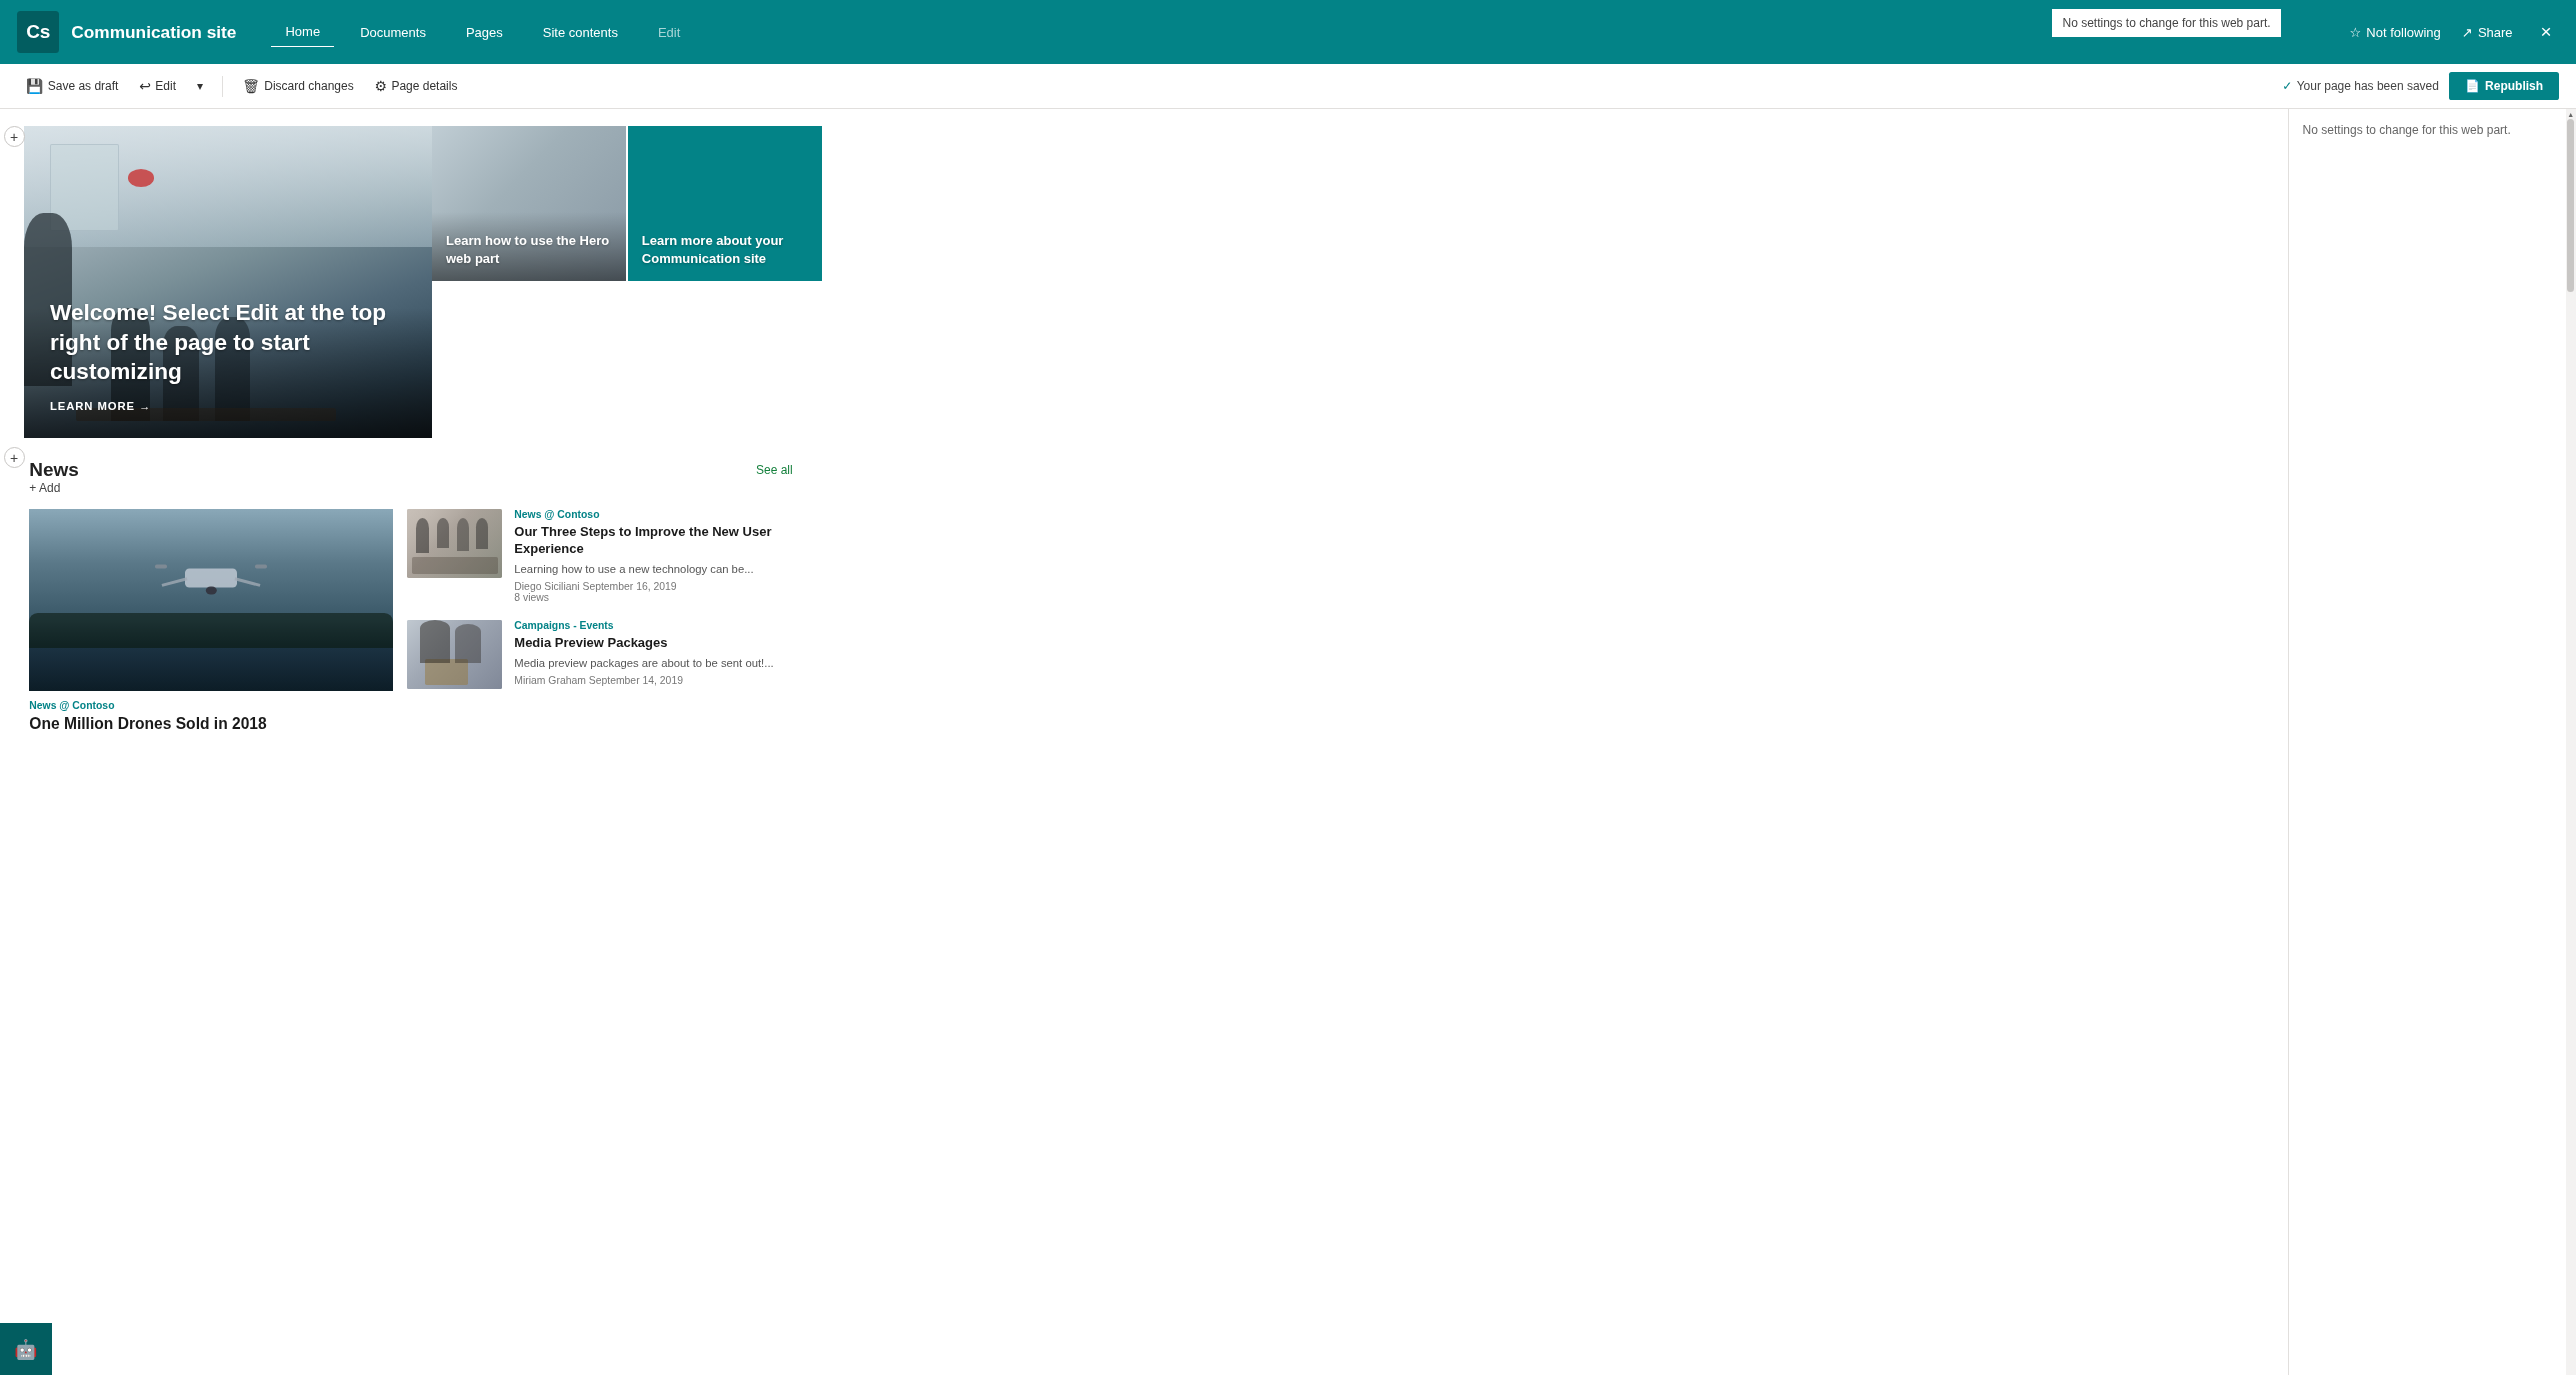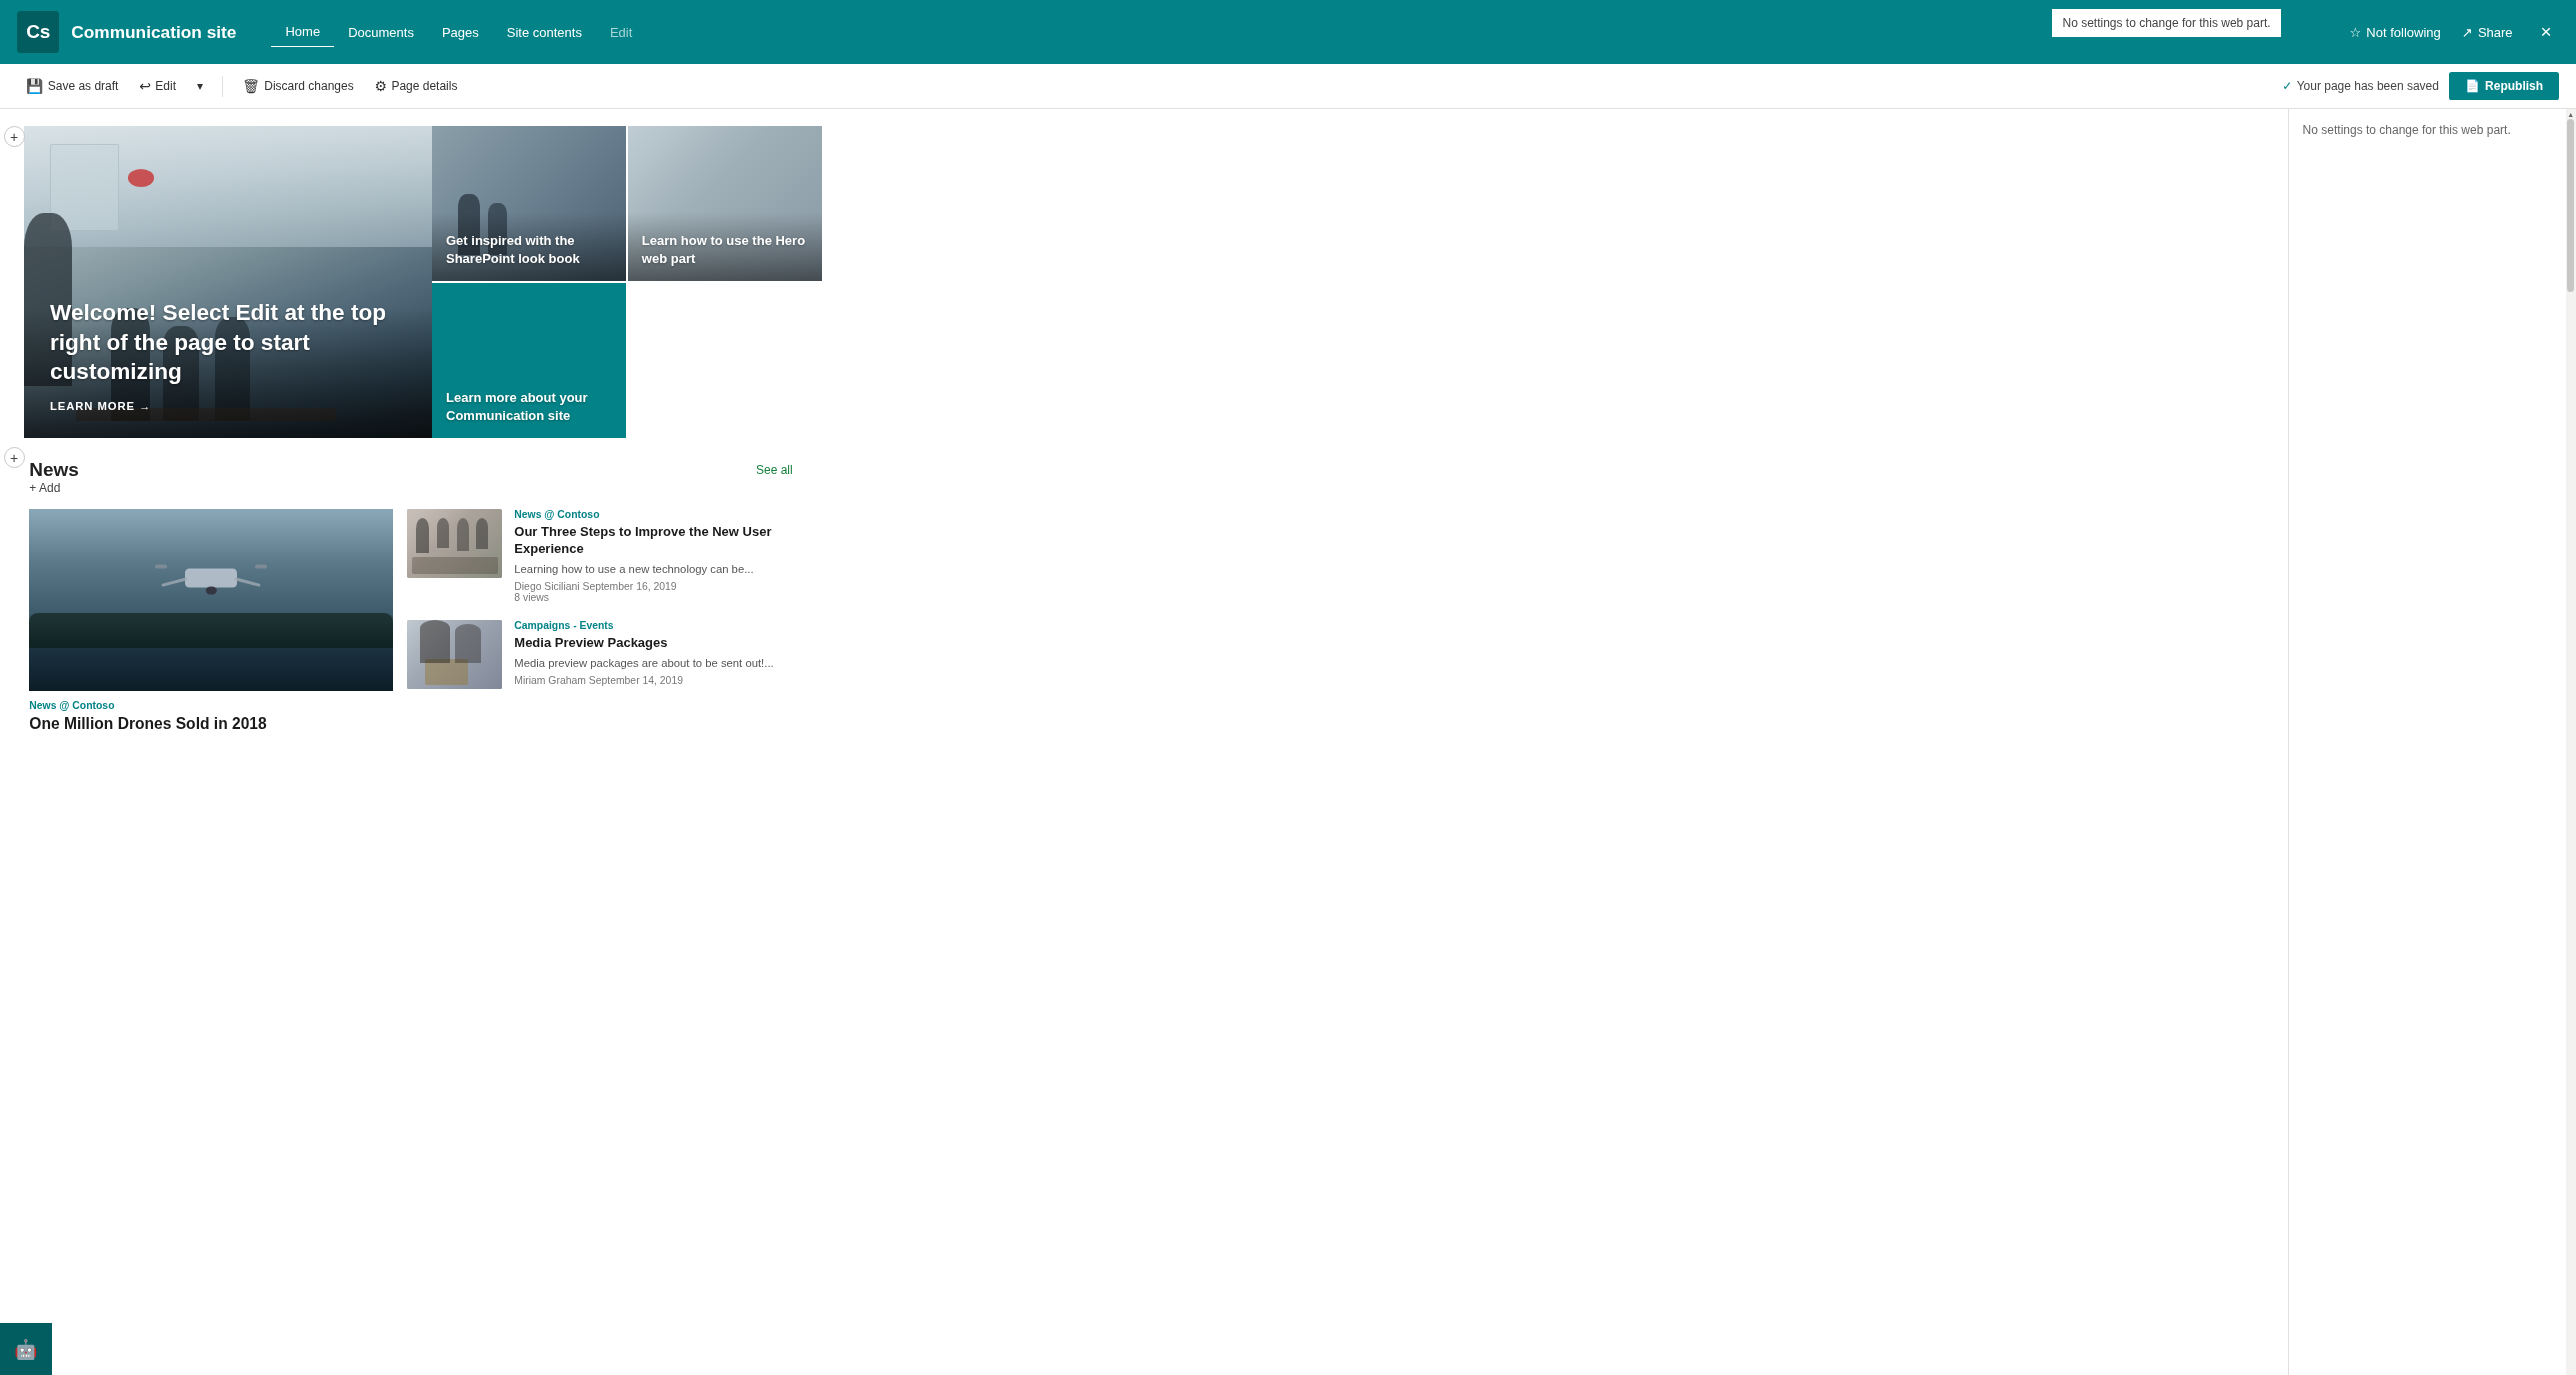--- a/index.html
+++ b/index.html
@@ -27,21 +27,21 @@
     }
     .site-title {
       color: white;
       font-size: 17.3px;
       font-weight: 600;
       margin-right: 35px;
     }
     .nav-links {
       display: flex;
       align-items: center;
-      gap: 0;
+      gap: 12px;
     }
     .nav-link {
       color: white;
       font-size: 13px;
       padding: 7px 14px;
       cursor: pointer;
       text-decoration: none;
       white-space: nowrap;
     }
     .nav-link.active {
@@ -427,29 +427,20 @@
             <div style="position:absolute;bottom:0;left:0;right:0;height:130px;background:linear-gradient(to top, rgba(0,0,0,0.7) 0%, rgba(0,0,0,0) 100%);"></div>
           </div>
           <div class="hero-main-content">
             <div class="hero-main-title">Welcome! Select Edit at the top right of the page to start customizing</div>
             <div class="hero-learn-more">LEARN MORE →</div>
           </div>
         </div>
 
         <div class="hero-grid">
 
-          <div class="hero-tile hero-tile-1">
-            <div style="width:100%;height:100%;background:linear-gradient(135deg, #8a9fa8 0%, #6a8090 50%, #4a6070 100%);position:relative;">
-
-              <div style="position:absolute;bottom:26px;left:26px;width:22px;height:61px;background:rgba(20,30,40,0.6);border-radius:40% 40% 0 0 / 20% 20% 0 0;"></div>
-              <div style="position:absolute;bottom:26px;left:56px;width:19px;height:52px;background:rgba(15,25,35,0.5);border-radius:40% 40% 0 0 / 20% 20% 0 0;"></div>
-              <div style="position:absolute;bottom:0;left:0;right:0;height:69px;background:linear-gradient(to top, rgba(0,0,0,0.5) 0%, rgba(0,0,0,0) 100%);"></div>
-            </div>
-            <div class="hero-tile-label">Get inspired with the SharePoint look book</div>
-          </div>
 
           <div class="hero-tile hero-tile-2">
             <div style="width:100%;height:100%;background:linear-gradient(135deg, #c0cdd4 0%, #a0b0b8 40%, #8898a4 100%);position:relative;">
               <div style="position:absolute;bottom:0;left:0;right:0;height:69px;background:linear-gradient(to top, rgba(0,0,0,0.5) 0%, rgba(0,0,0,0) 100%);"></div>
             </div>
             <div class="hero-tile-label">Learn how to use the Hero web part</div>
           </div>
 
           <div class="hero-tile hero-tile-3">
             <div style="width:100%;height:100%;background:#038387;"></div>

